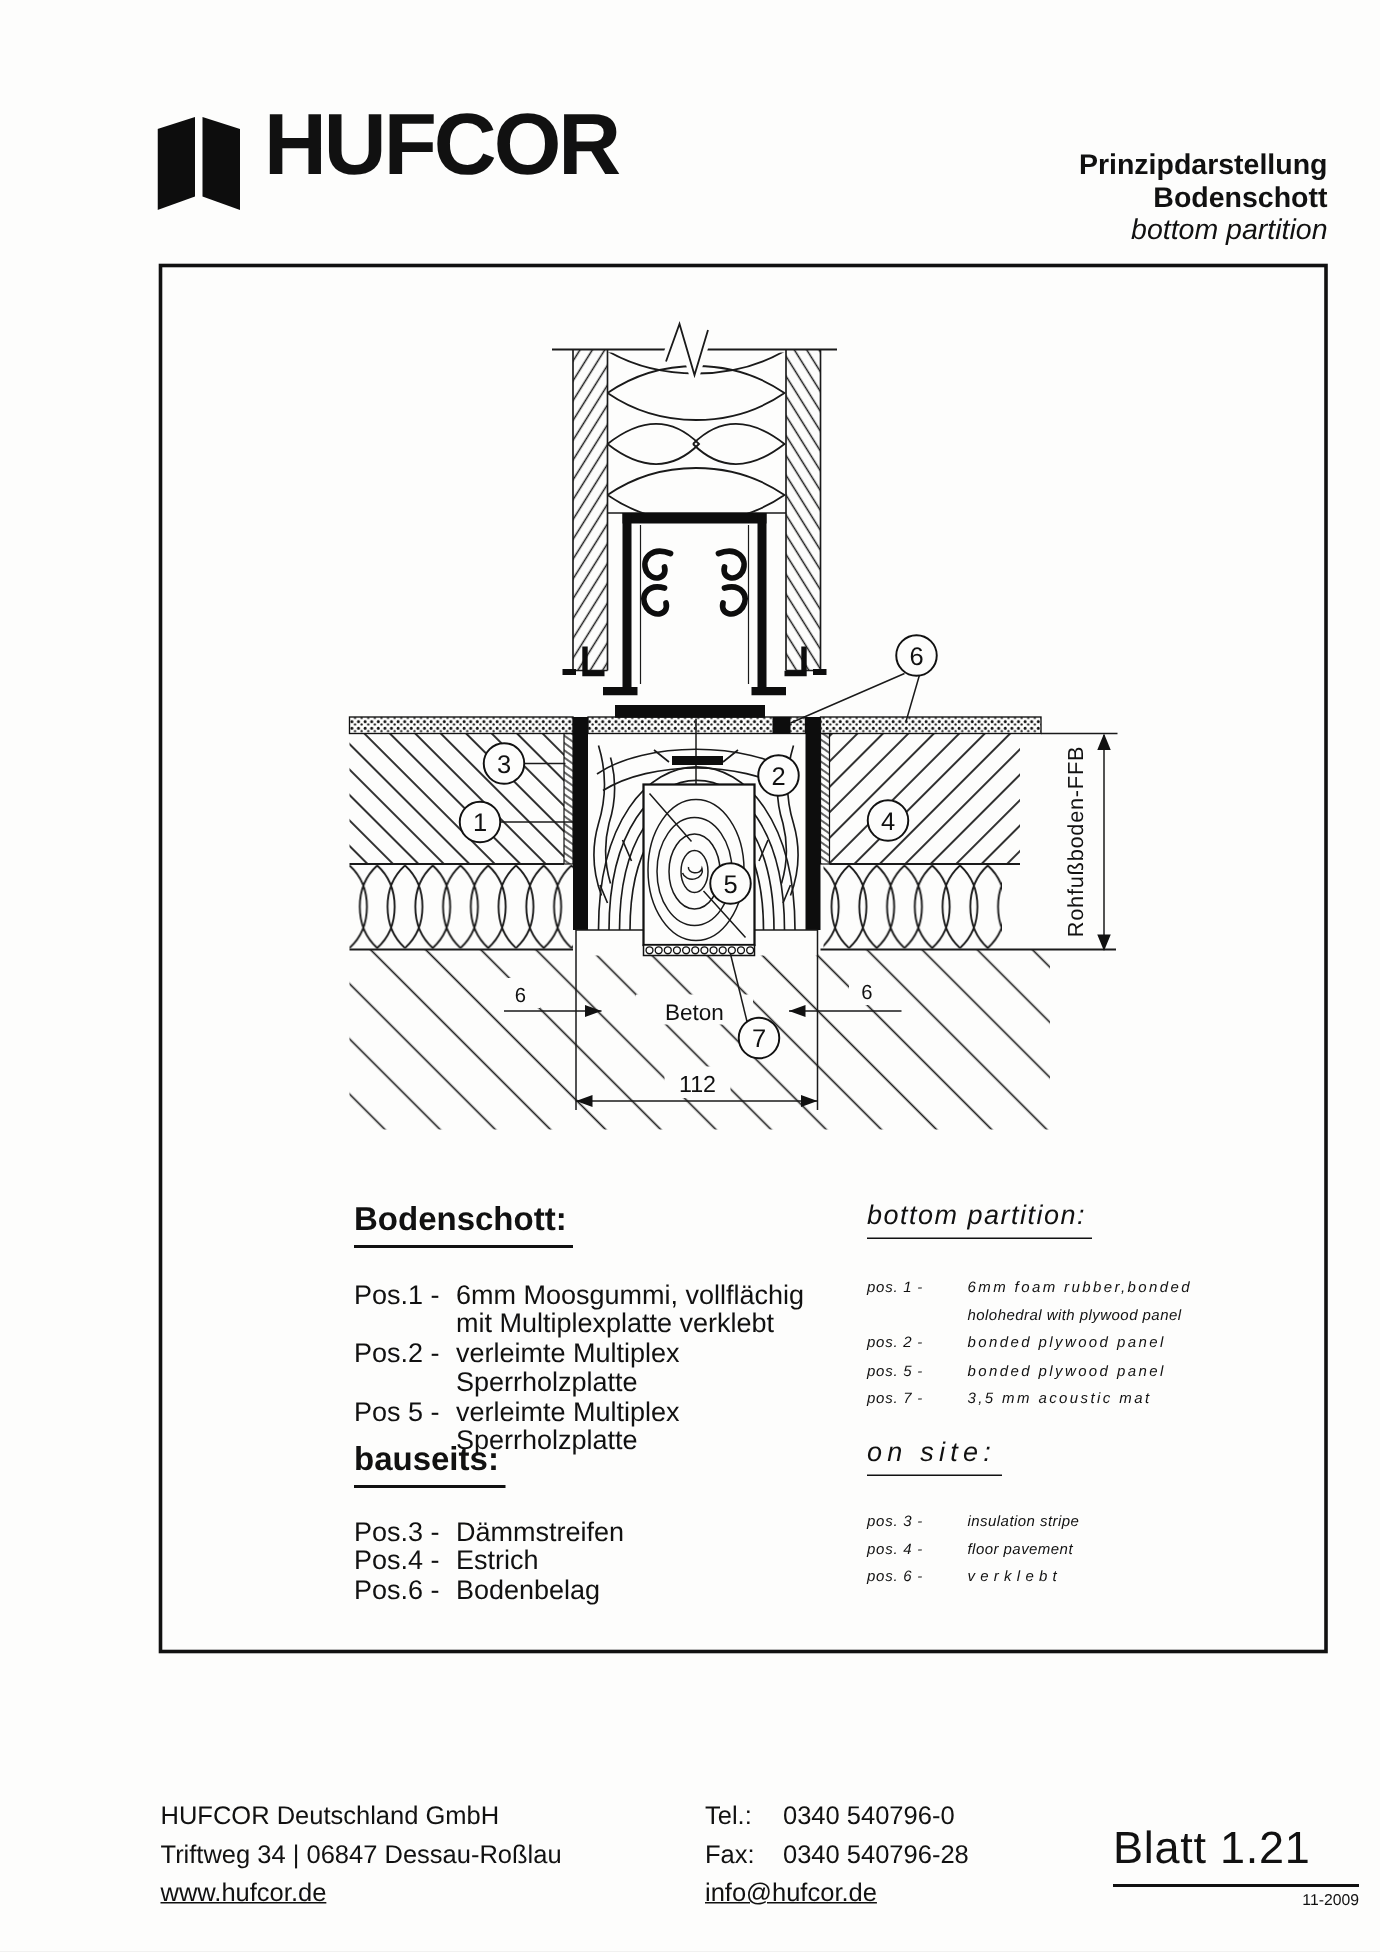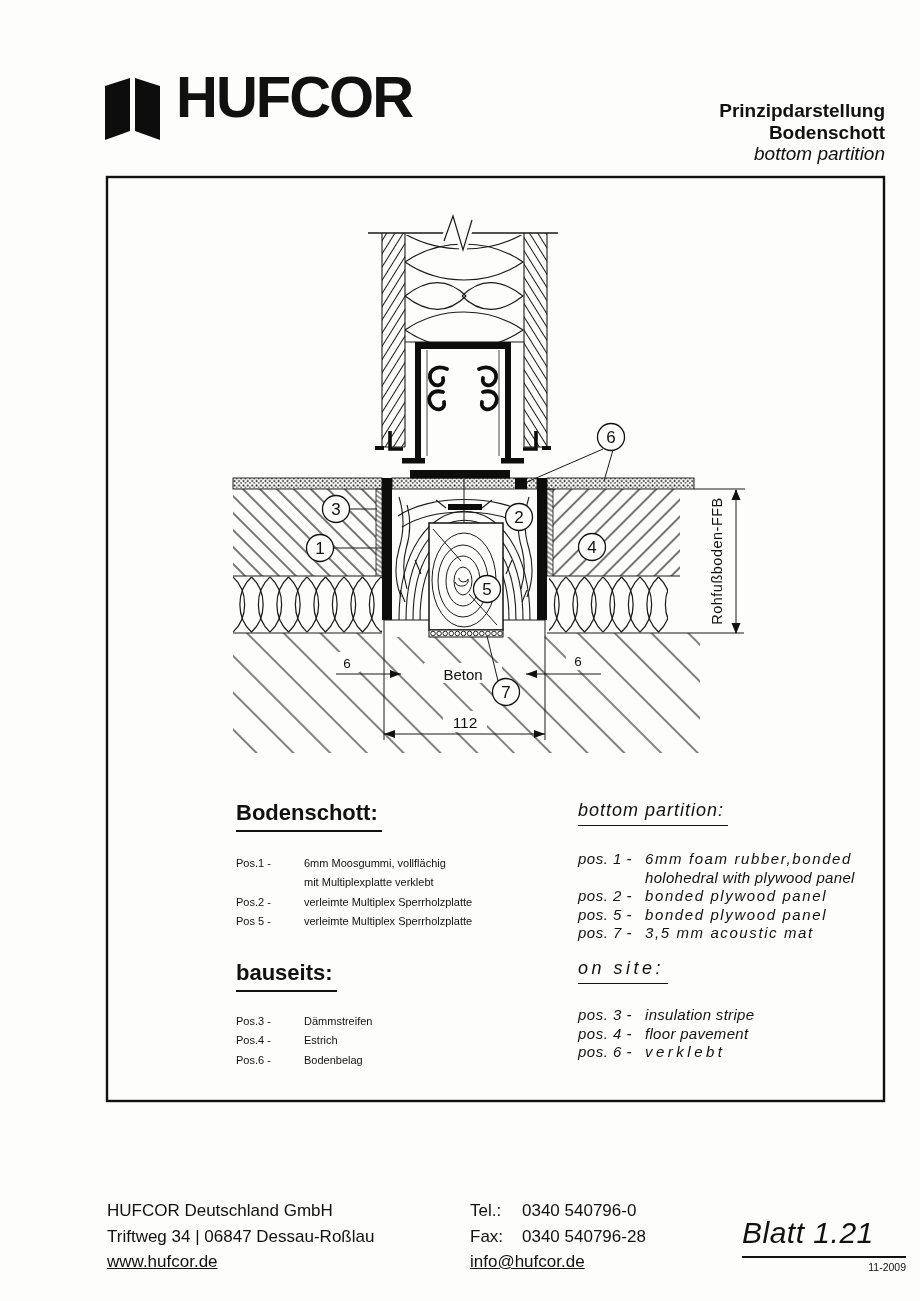--- a/index.html
+++ b/index.html
@@ -10,34 +10,34 @@
 
   
   .logo-text{left:176px;top:66px;font-size:58px;font-weight:bold;letter-spacing:-2px;line-height:62px;}
   .hdr-title{right:35px;top:76px;text-align:right;font-size:19px;line-height:21.5px;margin-top:24px;}
   .hdr-title .b{font-weight:bold;}
   .hdr-title .i{font-style:italic;}
 
   
   .leg-title-de{font-size:22px;font-weight:bold;border-bottom:2.2px solid #111;padding:0 4px 4px 0;display:inline-block;}
   .leg-title-en{font-size:18px;font-style:italic;border-bottom:1.8px solid #111;padding:0 4px 4px 0;display:inline-block;letter-spacing:1px;}
-  .leg-rows{font-size:11px;line-height:19.4px;}
-  .leg-rows.en{font-size:15px;font-style:italic;letter-spacing:1.6px;line-height:18.6px;}
+  .leg-rows{font-size:18px;line-height:19.4px;}
+  .leg-rows.en{font-size:10px;font-style:italic;letter-spacing:1.6px;line-height:18.6px;}
   .leg-row{display:flex;}
   .leg-pos{width:68px;flex:0 0 68px;}
   .leg-rows.en .leg-pos{width:67px;flex:0 0 67px;letter-spacing:0.5px;}
   .lsp-wide{letter-spacing:3.5px;}
   .ls-norm{letter-spacing:0.3px;}
 
   
   .ftr{font-size:17px;line-height:25.5px;}
   .ftr .ul{text-decoration:underline;}
   .ftr-row{display:flex;}
   .ftr-lbl{width:52px;flex:0 0 52px;}
-  .sheet-no{font-size:30px;letter-spacing:0.5px;white-space:nowrap;font-style:italic;}
+  .sheet-no{font-size:30px;letter-spacing:0.5px;white-space:nowrap;}
   .sheet-rule{height:2px;background:#111;}
   .sheet-date{font-size:10.5px;text-align:right;}
 </style>
 </head>
 <body>
 
 <div class="page">
 
   <svg class="abs" style="left:0;top:0;" width="920" height="1301" viewBox="0 0 920 1301">
     <defs>

